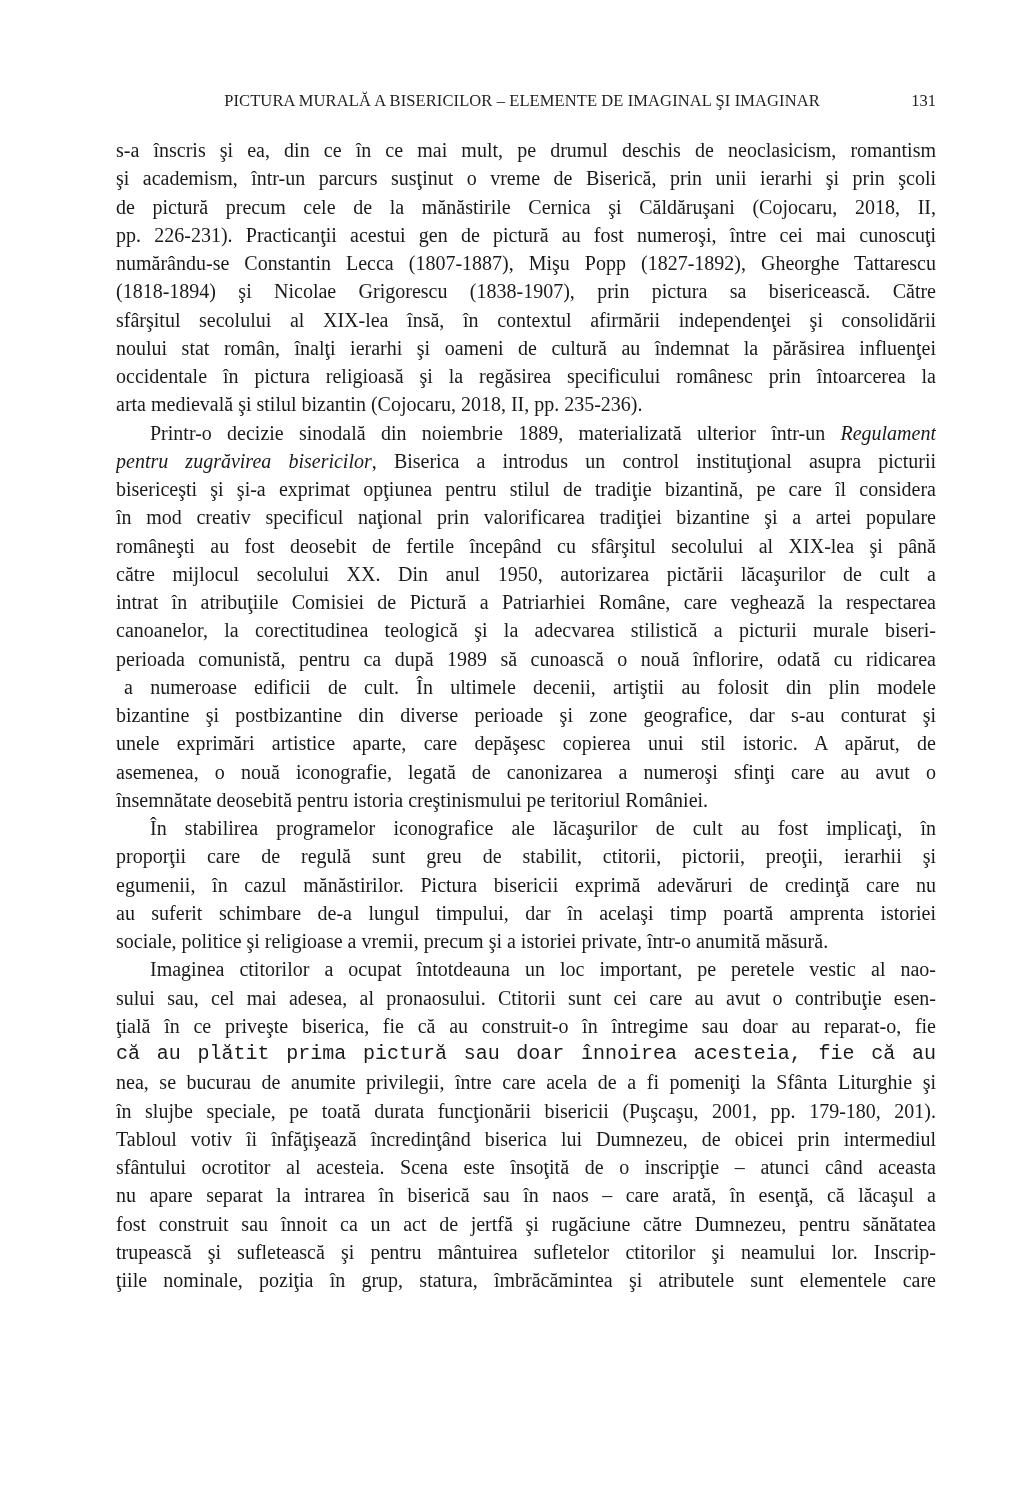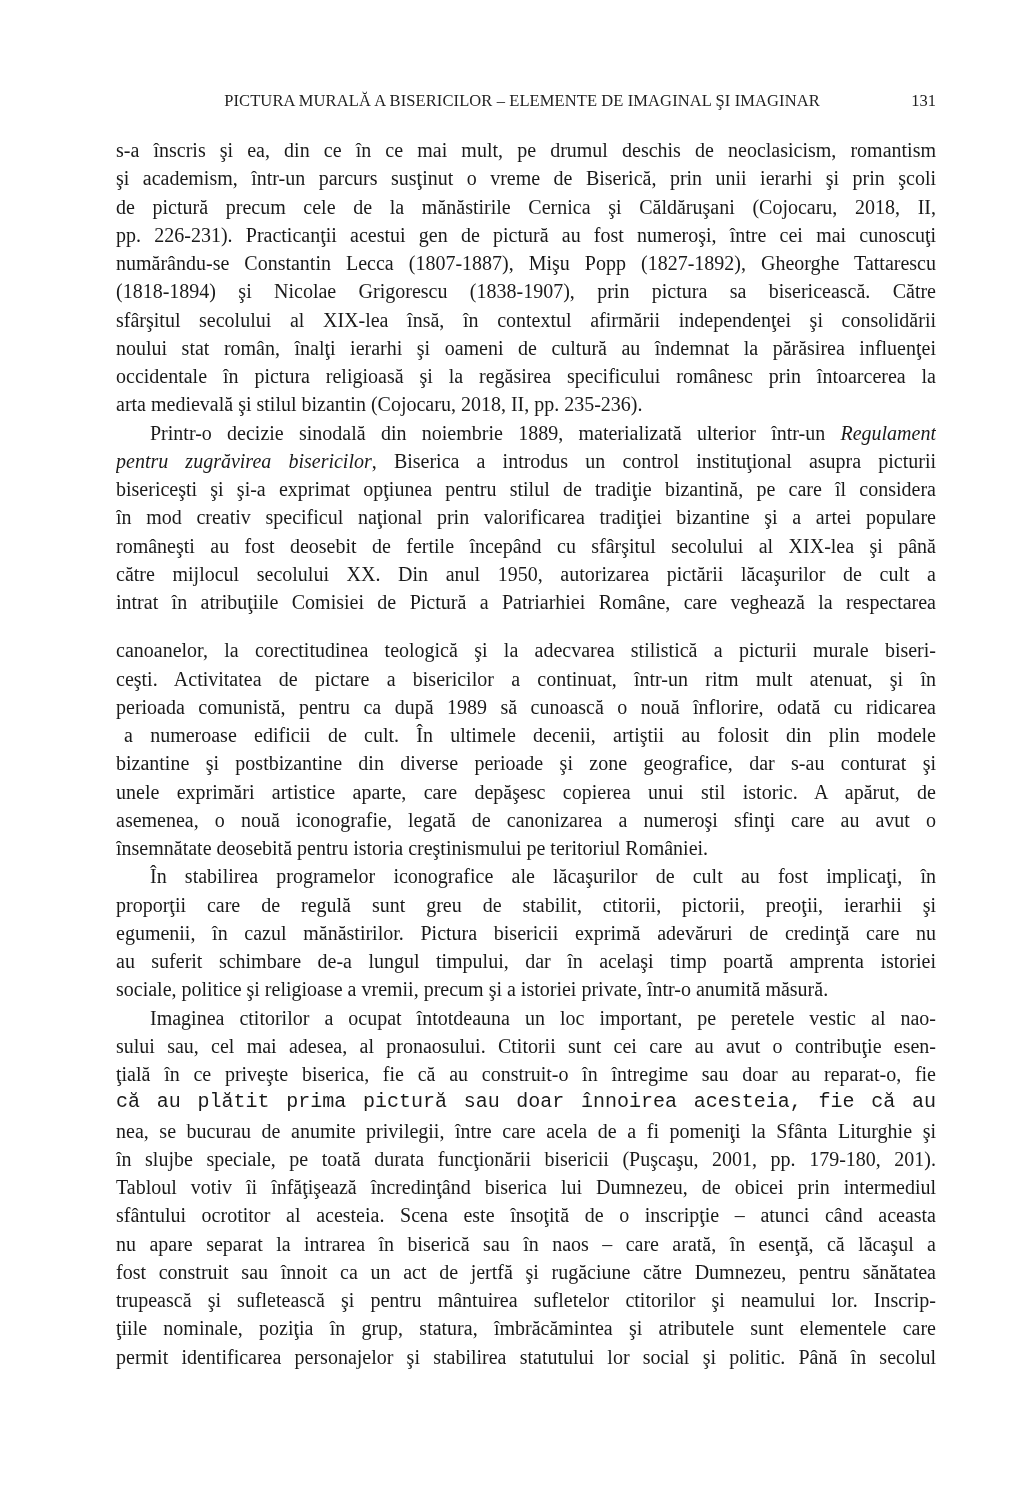--- a/index.html
+++ b/index.html
@@ -88,22 +88,21 @@
         <div class="line last" style="white-space: normal; overflow: hidden;"><span>arta medievală şi stilul bizantin (Cojocaru, 2018, II, pp. 235-236).</span></div>
       </div>
       <div>
         <div class="line indent" style="white-space: normal; overflow: hidden;"><span>Printr-o decizie sinodală din noiembrie 1889, materializată ulterior într-un </span><span class="seg-italic">Regulament</span></div>
         <div class="line" style="white-space: normal; overflow: hidden;"><span class="seg-italic">pentru zugrăvirea bisericilor</span><span>, Biserica a introdus un control instituţional asupra picturii</span></div>
         <div class="line" style="white-space: normal; overflow: hidden;"><span>bisericeşti şi şi-a exprimat opţiunea pentru stilul de tradiţie bizantină, pe care îl considera</span></div>
         <div class="line" style="white-space: normal; overflow: hidden;"><span>în mod creativ specificul naţional prin valorificarea tradiţiei bizantine şi a artei populare</span></div>
         <div class="line" style="white-space: normal; overflow: hidden;"><span>româneşti au fost deosebit de fertile începând cu sfârşitul secolului al XIX-lea şi până</span></div>
         <div class="line" style="white-space: normal; overflow: hidden;"><span>către mijlocul secolului XX. Din anul 1950, autorizarea pictării lăcaşurilor de cult a</span></div>
         <div class="line" style="white-space: normal; overflow: hidden;"><span>intrat în atribuţiile Comisiei de Pictură a Patriarhiei Române, care veghează la respectarea</span></div>
-        <div class="line" style="white-space: normal; overflow: hidden; margin-top: 20px;"><span>canoanelor, la corectitudinea teologică şi la adecvarea stilistică a picturii murale biseri-</span></div>
-        <div class="line" style="white-space: normal; overflow: hidden;"><span>ceşti. Activitatea de pictare a bisericilor a continuat, într-un ritm mult atenuat, şi în</span></div>
+        <div class="line" style="white-space: normal; overflow: hidden;"><span>canoanelor, la corectitudinea teologică şi la adecvarea stilistică a picturii murale biseri-</span></div>
         <div class="line" style="white-space: normal; overflow: hidden;"><span>perioada comunistă, pentru ca după 1989 să cunoască o nouă înflorire, odată cu ridicarea</span></div>
         <div class="line" style="white-space: normal; overflow: hidden; margin-left: 8px;"><span>a numeroase edificii de cult. În ultimele decenii, artiştii au folosit din plin modele</span></div>
         <div class="line" style="white-space: normal; overflow: hidden;"><span>bizantine şi postbizantine din diverse perioade şi zone geografice, dar s-au conturat şi</span></div>
         <div class="line" style="white-space: normal; overflow: hidden;"><span>unele exprimări artistice aparte, care depăşesc copierea unui stil istoric. A apărut, de</span></div>
         <div class="line" style="white-space: normal; overflow: hidden;"><span>asemenea, o nouă iconografie, legată de canonizarea a numeroşi sfinţi care au avut o</span></div>
         <div class="line last" style="white-space: normal; overflow: hidden;"><span>însemnătate deosebită pentru istoria creştinismului pe teritoriul României.</span></div>
       </div>
       <div>
         <div class="line indent" style="white-space: normal; overflow: hidden;"><span>În stabilirea programelor iconografice ale lăcaşurilor de cult au fost implicaţi, în</span></div>
         <div class="line" style="white-space: normal; overflow: hidden;"><span>proporţii care de regulă sunt greu de stabilit, ctitorii, pictorii, preoţii, ierarhii şi</span></div>
@@ -117,16 +116,15 @@
         <div class="line" style="white-space: normal; overflow: hidden;"><span>ţială în ce priveşte biserica, fie că au construit-o în întregime sau doar au reparat-o, fie</span></div>
         <div class="line" style="white-space: normal; overflow: hidden; font-family: Liberation Mono, monospace;"><span>că au plătit prima pictură sau doar înnoirea acesteia, fie că au făcut alte danii importante</span></div>
         <div class="line" style="white-space: normal; overflow: hidden;"><span>nea, se bucurau de anumite privilegii, între care acela de a fi pomeniţi la Sfânta Liturghie şi</span></div>
         <div class="line" style="white-space: normal; overflow: hidden;"><span>în slujbe speciale, pe toată durata funcţionării bisericii (Puşcaşu, 2001, pp. 179-180, 201).</span></div>
         <div class="line" style="white-space: normal; overflow: hidden;"><span>Tabloul votiv îi înfăţişează încredinţând biserica lui Dumnezeu, de obicei prin intermediul</span></div>
         <div class="line" style="white-space: normal; overflow: hidden;"><span>sfântului ocrotitor al acesteia. Scena este însoţită de o inscripţie – atunci când aceasta</span></div>
         <div class="line" style="white-space: normal; overflow: hidden;"><span>nu apare separat la intrarea în biserică sau în naos – care arată, în esenţă, că lăcaşul a</span></div>
         <div class="line" style="white-space: normal; overflow: hidden;"><span>fost construit sau înnoit ca un act de jertfă şi rugăciune către Dumnezeu, pentru sănătatea</span></div>
         <div class="line" style="white-space: normal; overflow: hidden;"><span>trupească şi sufletească şi pentru mântuirea sufletelor ctitorilor şi neamului lor. Inscrip-</span></div>
         <div class="line" style="white-space: normal; overflow: hidden;"><span>ţiile nominale, poziţia în grup, statura, îmbrăcămintea şi atributele sunt elementele care</span></div>
-        <div class="line" style="white-space: normal; overflow: hidden;"><span>permit identificarea personajelor şi stabilirea statutului lor social şi politic. Până în secolul</span></div>
       </div>
     </div>
 </div>
 
 </body></html>

